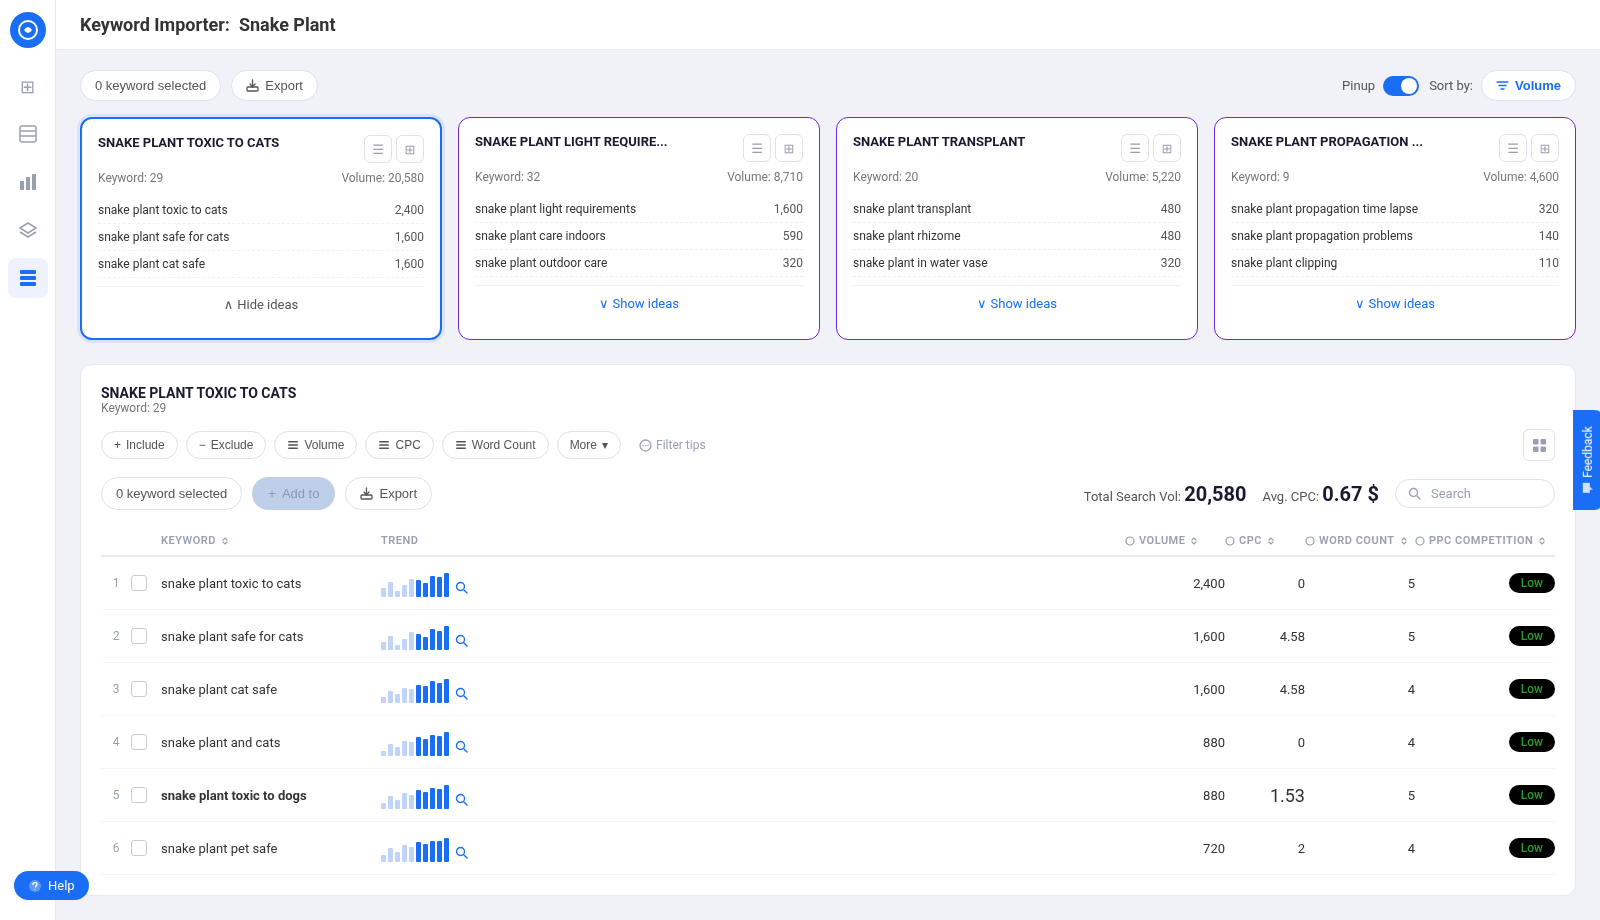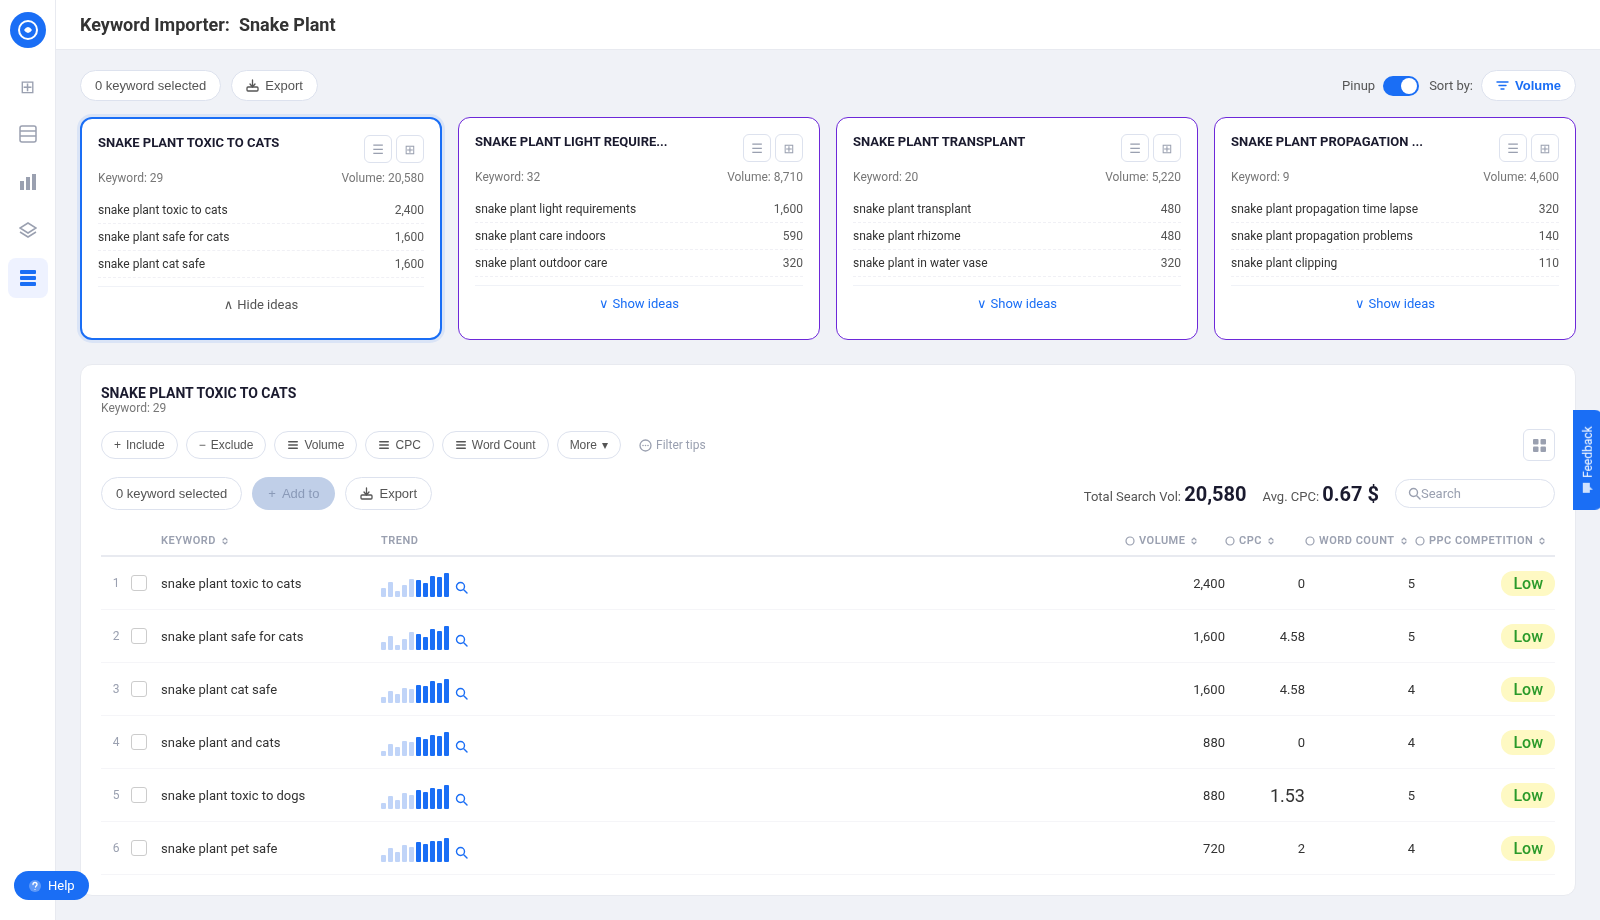--- a/index.html
+++ b/index.html
@@ -174,37 +174,37 @@
       padding: 8px 14px;
       border: 1px solid #dde2ee;
       border-radius: 20px;
       background: #fff;
       font-size: 13px;
       color: #555;
       cursor: pointer;
     }
 
     .search-box {
-      display: flex; align-items: center; gap: 0;
+      display: flex; align-items: center; gap: 10px;
       padding: 6px 12px;
       border: 1px solid #dde2ee;
       border-radius: 20px;
       background: #fff;
       font-size: 13px;
       color: #9aa0b0;
       width: 160px;
     }
 
     
     .table-wrap { width: 100%; }
     .table-header { display: grid; grid-template-columns: 30px 30px 220px 1fr 100px 80px 110px 140px; align-items: center; padding: 8px 0; border-bottom: 2px solid #e8eaf0; font-size: 11px; font-weight: 600; color: #9aa0b0; letter-spacing: 0.5px; }
     .table-row-item { display: grid; grid-template-columns: 30px 30px 220px 1fr 100px 80px 110px 140px; align-items: center; padding: 12px 0; border-bottom: 1px solid #f5f5f8; font-size: 13px; color: #333; }
     .col-right { text-align: right; }
 
-    .badge-low { background: #fef9c3; color: #2a9a2a; padding: 3px 12px; border-radius: 12px; font-size: 16px; font-weight: 500; display: inline-block; }
+    .badge-low { background: #000000; color: #2a9a2a; padding: 3px 12px; border-radius: 12px; font-size: 12px; font-weight: 500; display: inline-block; }
 
     
     .trend-bars { display: flex; align-items: flex-end; gap: 2px; height: 28px; }
     .trend-bar { width: 5px; background: #1a6ef5; border-radius: 1px; }
     .trend-bar.light { background: #c0d4f8; }
 
     .search-icon-btn { width: 20px; height: 20px; display: flex; align-items: center; justify-content: center; cursor: pointer; color: #1a6ef5; font-size: 13px; }
 
     
     .feedback-btn {
@@ -732,21 +732,21 @@
       <div class="col-right" style="font-size:13px;color:#333;">880</div>
       <div class="col-right" style="font-size:13px;color:#333;">0</div>
       <div class="col-right" style="font-size:13px;color:#333;">4</div>
       <div class="col-right"><span class="badge-low">Low</span></div>
     </div>
             <div class="table-row-item">
       <div class="row-num">5</div>
       <div>
         <div class="checkbox"></div>
       </div>
-      <div style="font-size:13px;color:#333;">snake plant toxic to dogs</div>
+      <div style="font-size:13px;color:#333;font-weight:bold;">snake plant toxic to dogs</div>
       <div style="display:flex;align-items:flex-end;gap:2px;">
         <div class="trend-bars">
                   <div class="trend-bar light" style="height:6px;"></div>
                   <div class="trend-bar light" style="height:13px;"></div>
                   <div class="trend-bar light" style="height:9px;"></div>
                   <div class="trend-bar light" style="height:16px;"></div>
                   <div class="trend-bar light" style="height:14px;"></div>
                   <div class="trend-bar " style="height:19px;"></div>
                   <div class="trend-bar " style="height:17px;"></div>
                   <div class="trend-bar " style="height:21px;"></div>

